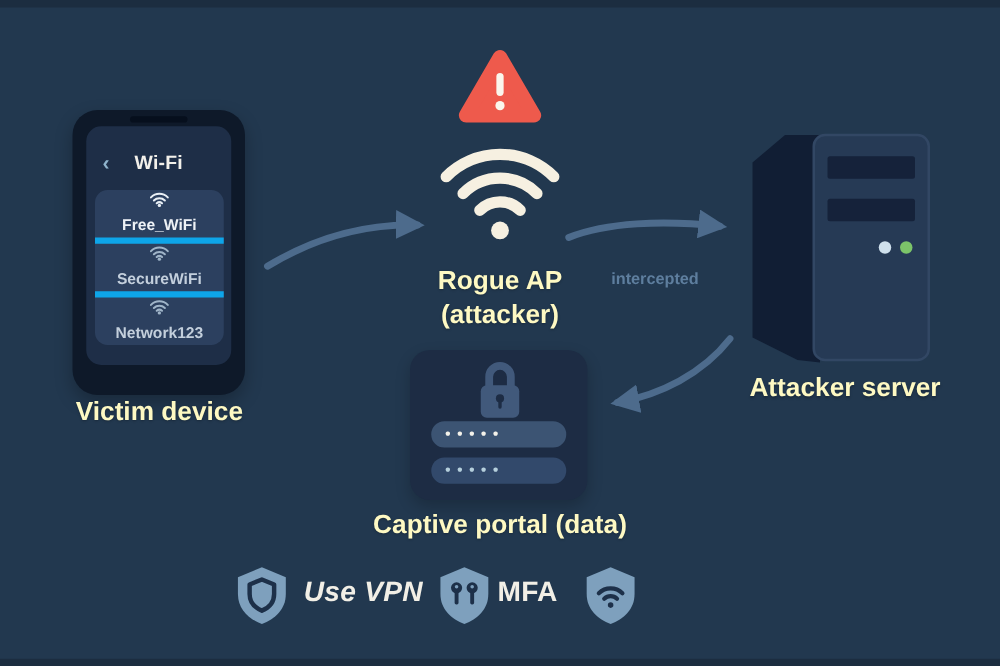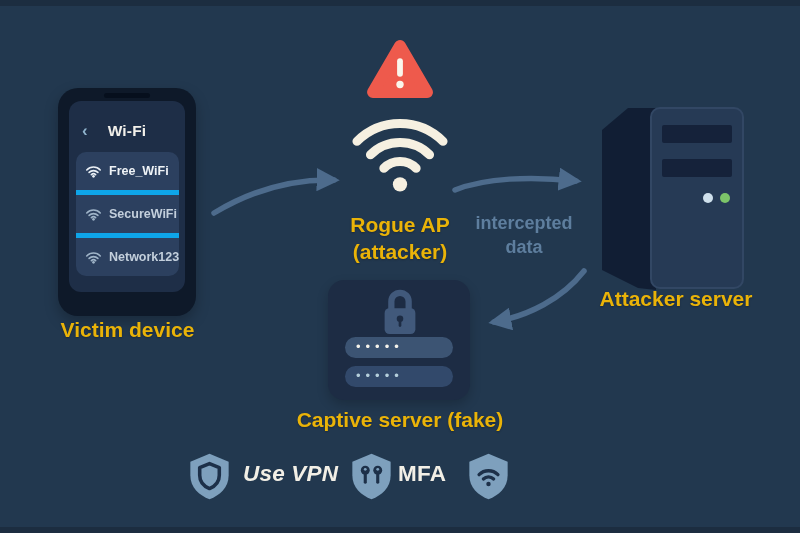--- a/index.html
+++ b/index.html
@@ -13,43 +13,43 @@
   .abs{position:absolute;}
 
   
   .phone-body{left:58px;top:88px;width:138px;height:228px;background:#0e1929;border-radius:20px;box-shadow:0 6px 14px rgba(0,0,0,.25);}
   .phone-speaker{left:104px;top:93px;width:46px;height:5px;border-radius:3px;background:#060f1d;}
   .phone-screen{left:69px;top:101px;width:116px;height:191px;background:#1e2e47;border-radius:12px;}
   .phone-header{left:69px;top:120px;width:116px;height:22px;}
   .back-chevron{position:absolute;left:13px;top:0px;color:#8fb3cc;font-size:17px;font-weight:700;line-height:22px;}
   .wifi-title{position:absolute;left:0;width:100%;text-align:center;color:#f2f0ea;font-size:15.5px;font-weight:700;line-height:22px;letter-spacing:.2px;}
   .net-card{left:76px;top:152px;width:103px;background:#2c405f;border-radius:10px;}
-  .net-row{display:flex;align-items:center;gap:7px;height:38px;padding:0 9px;}
+  .net-row{display:flex;align-items:center;gap:7px;height:38px;padding:0 9px;flex-direction:column;}
   .net-row + .net-row{border-top:5px solid #0ea5e9;}
   .net-row svg{flex:0 0 auto;}
   .net-name{font-size:12.5px;font-weight:600;white-space:nowrap;}
   .net-row.bright .net-name{color:#eef2f6;}
   .net-row.dim .net-name{color:#c3cfdc;}
-  .node-label{color:#eab308;font-weight:700;font-size:21px;text-align:center;text-shadow:0 1px 2px rgba(0,0,0,.25);}
+  .node-label{color:#fef9c3;font-weight:700;font-size:21px;text-align:center;text-shadow:0 1px 2px rgba(0,0,0,.25);}
 
   
   .warning{left:364px;top:38px;width:72px;height:62px;}
   .rogue-wifi{left:343px;top:106px;width:114px;height:94px;}
   .rogue-label{left:318px;top:211px;width:164px;line-height:27px;}
-  .intercepted{left:463px;top:211px;width:122px;text-align:center;color:#5e7e9e;font-size:18px;font-weight:600;line-height:24px;}
+  .intercepted{left:463px;top:211px;width:122px;text-align:center;color:#5e7e9e;font-size:13px;font-weight:600;line-height:24px;}
 
   
   .server-side{left:598px;top:104px;width:60px;height:190px;}
   .server-front{left:650px;top:107px;width:94px;height:182px;background:#263a55;border:2px solid #324764;border-radius:10px;box-sizing:border-box;}
   .server-slat{position:absolute;left:10px;width:70px;height:18px;background:#15223a;border-radius:2px;}
   .slat1{top:16px;} .slat2{top:50px;}
   .led{position:absolute;width:10px;height:10px;border-radius:50%;top:84px;}
   .led-blue{left:51px;background:#cfe0ec;}
   .led-green{left:68px;background:#7cc469;}
-  .server-label{left:583px;top:287px;width:186px;}
+  .server-label{left:583px;top:299px;width:186px;}
 
   
   .portal-card{left:328px;top:280px;width:142px;height:120px;background:#1d2c44;border-radius:16px;box-shadow:0 5px 12px rgba(0,0,0,.2);}
   .lock{left:377px;top:287px;width:46px;height:50px;}
   .pill{left:345px;width:108px;height:21px;border-radius:10.5px;display:flex;align-items:center;padding-left:11px;box-sizing:border-box;}
   .pill1{top:337px;background:#3c5473;}
   .pill2{top:366px;background:#32496b;}
   .pw-dots{font-size:13px;letter-spacing:5px;line-height:1;transform:translateY(-1px);}
   .pill1 .pw-dots{color:#f4f2ea;}
   .pill2 .pw-dots{color:#b5cfdc;}
@@ -138,21 +138,20 @@
     </g>
     <circle cx="60" cy="78" r="7.5" fill="#f6f0e1"></circle>
   </svg>
   <div class="abs node-label rogue-label">
     <div>Rogue AP</div>
     <div>(attacker)</div>
   </div>
 
   <div class="abs intercepted">
     <div>intercepted</div>
-    <div>data</div>
   </div>
 
   <svg class="abs server-side" viewBox="0 0 60 190">
     <path d="M30 4 L58 4 L58 186 L40 184 L4 166 L4 26 Z" fill="#111e34"></path>
   </svg>
   <div class="abs server-front">
     <div class="server-slat slat1"></div>
     <div class="server-slat slat2"></div>
     <div class="led led-blue"></div>
     <div class="led led-green"></div>
@@ -165,21 +164,21 @@
     <rect x="7" y="22" width="32" height="27" rx="5" fill="#41597b"></rect>
     <circle cx="23" cy="33" r="3.4" fill="#1d2c44"></circle>
     <rect x="21.6" y="34.5" width="2.8" height="7" rx="1.4" fill="#1d2c44"></rect>
   </svg>
   <div class="abs pill pill1">
     <span class="pw-dots">•••••</span>
   </div>
   <div class="abs pill pill2">
     <span class="pw-dots">•••••</span>
   </div>
-  <div class="abs node-label portal-label">Captive server (fake)</div>
+  <div class="abs node-label portal-label">Captive portal (data)</div>
 
   <svg class="abs shield" style="left:187px;" viewBox="0 0 100 110">
     <path d="M50 4 L93 22 V52 C93 80 73 97 50 106 C27 97 7 80 7 52 V22 Z" fill="#7ea0bd"></path>
     <path d="M50 26 L72 35 V52 C72 67 62 77 50 82 C38 77 28 67 28 52 V35 Z" fill="none" stroke="#1d3049" stroke-width="8" stroke-linejoin="round"></path>
   </svg>
   <div class="abs mit-label" style="left:243px;font-style:italic;">Use VPN</div>
 
   <svg class="abs shield" style="left:349px;" viewBox="0 0 100 110">
     <path d="M50 4 L93 22 V52 C93 80 73 97 50 106 C27 97 7 80 7 52 V22 Z" fill="#7ea0bd"></path>
     <g fill="#1d3049">

